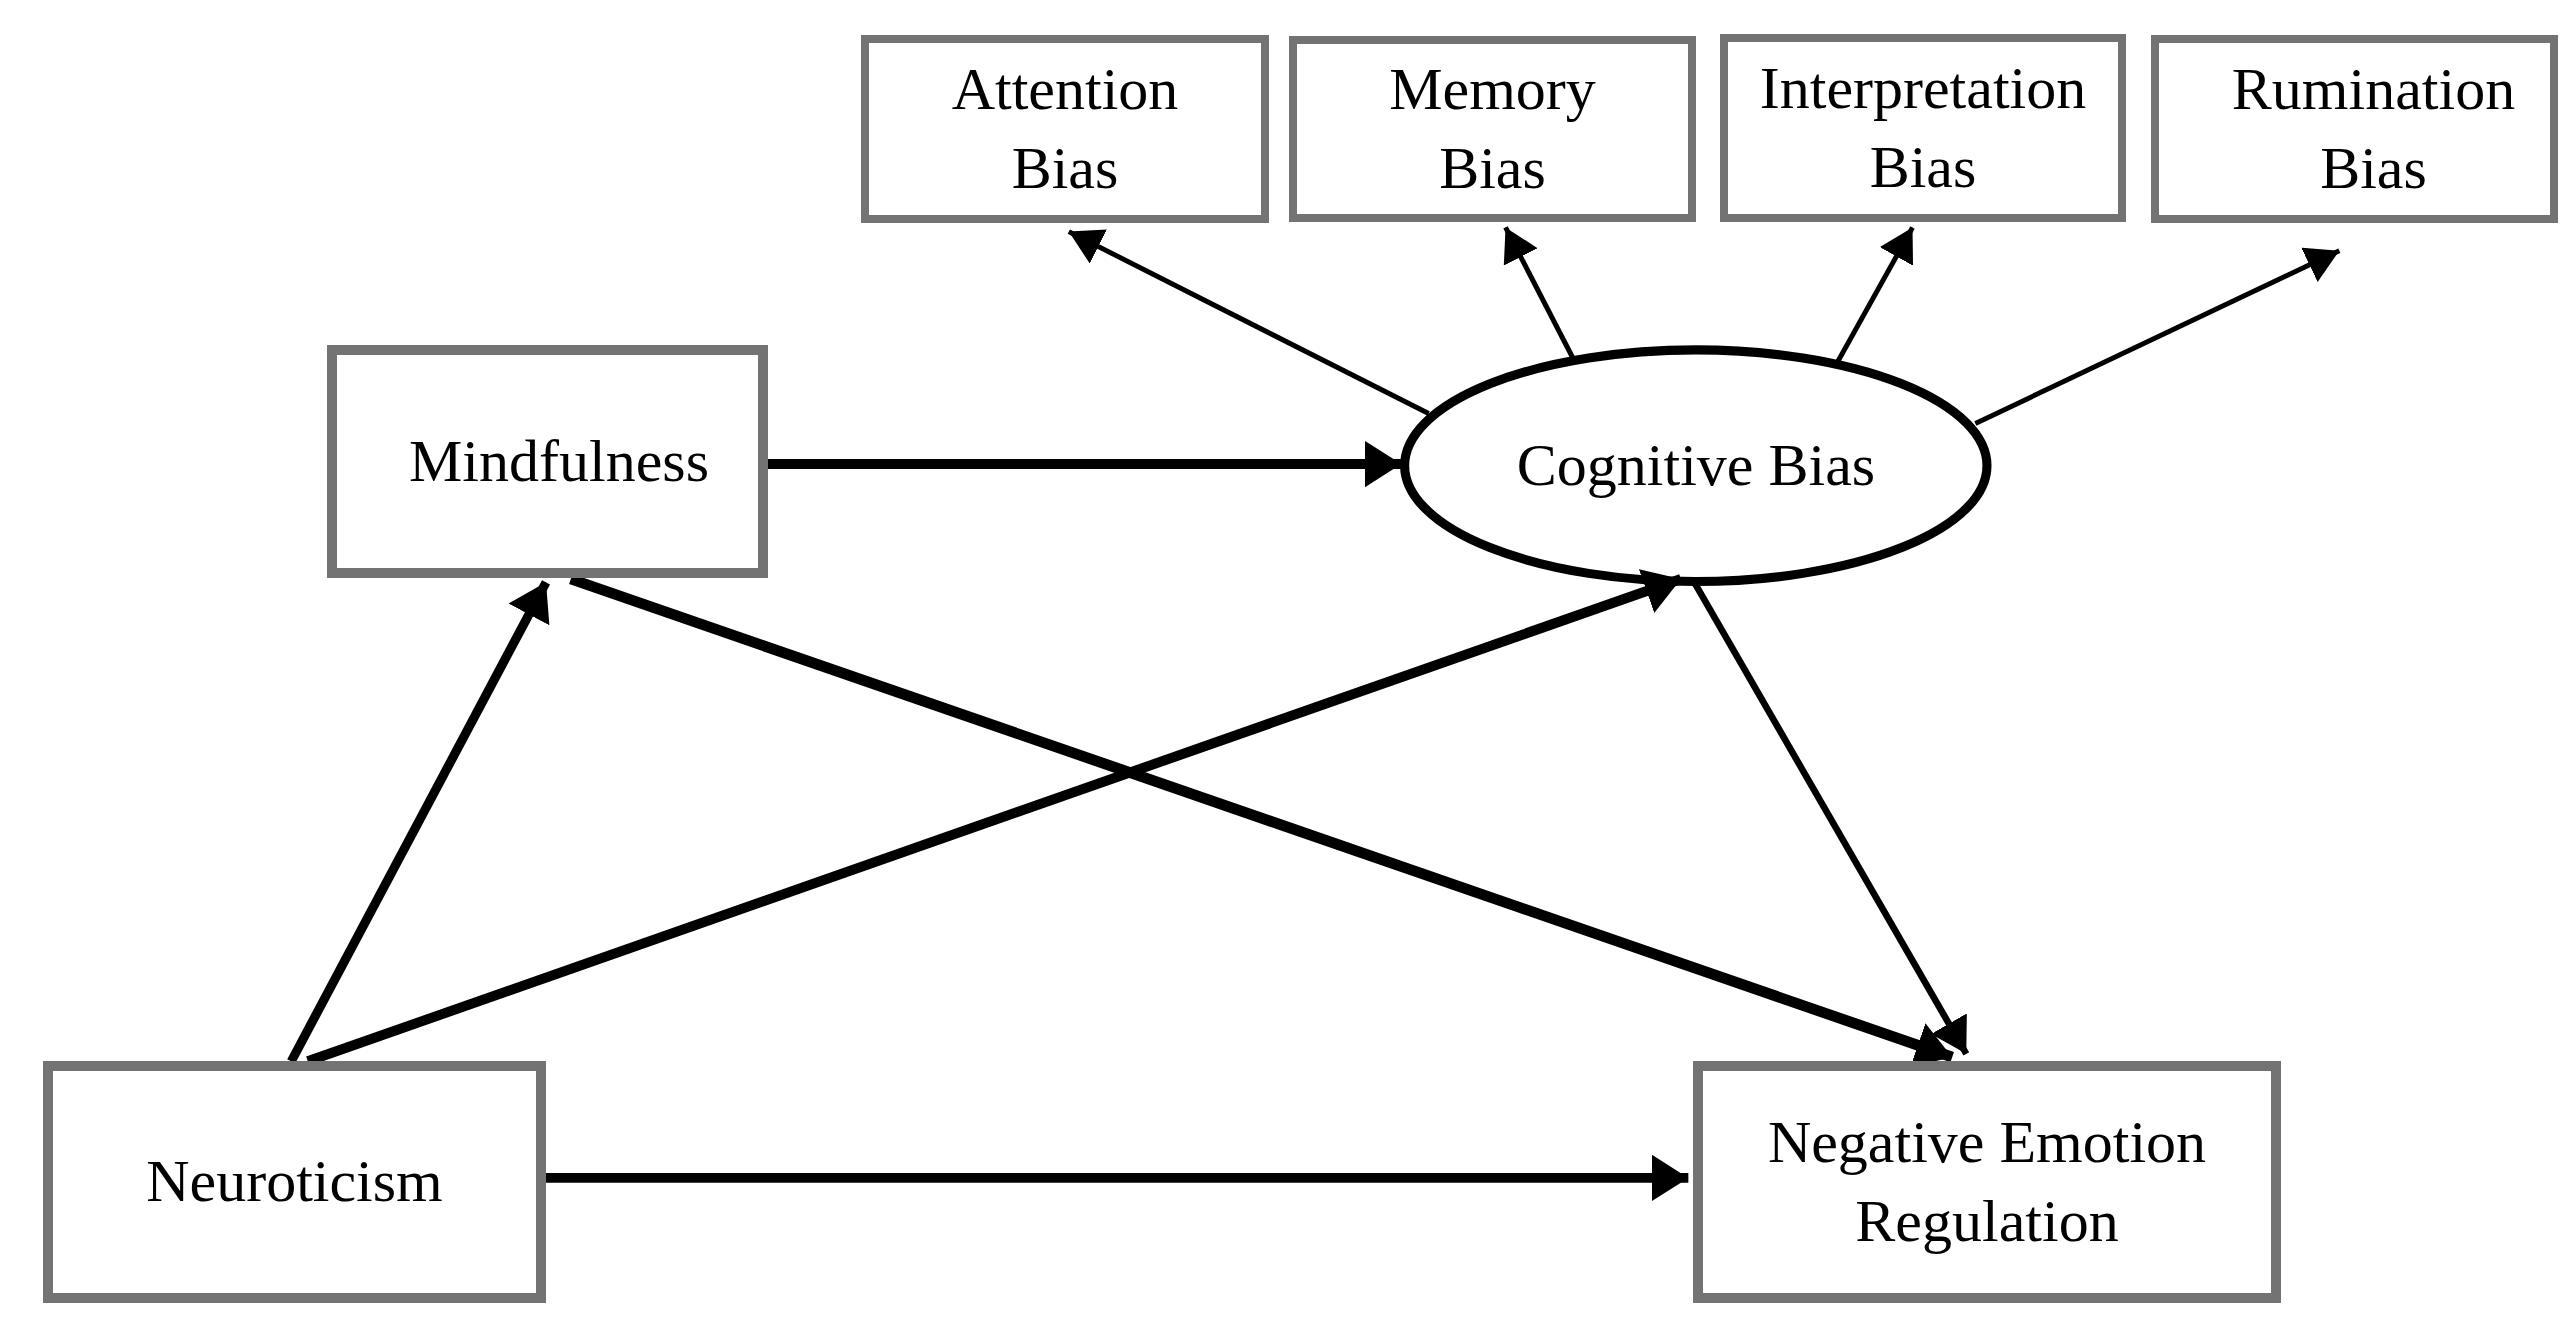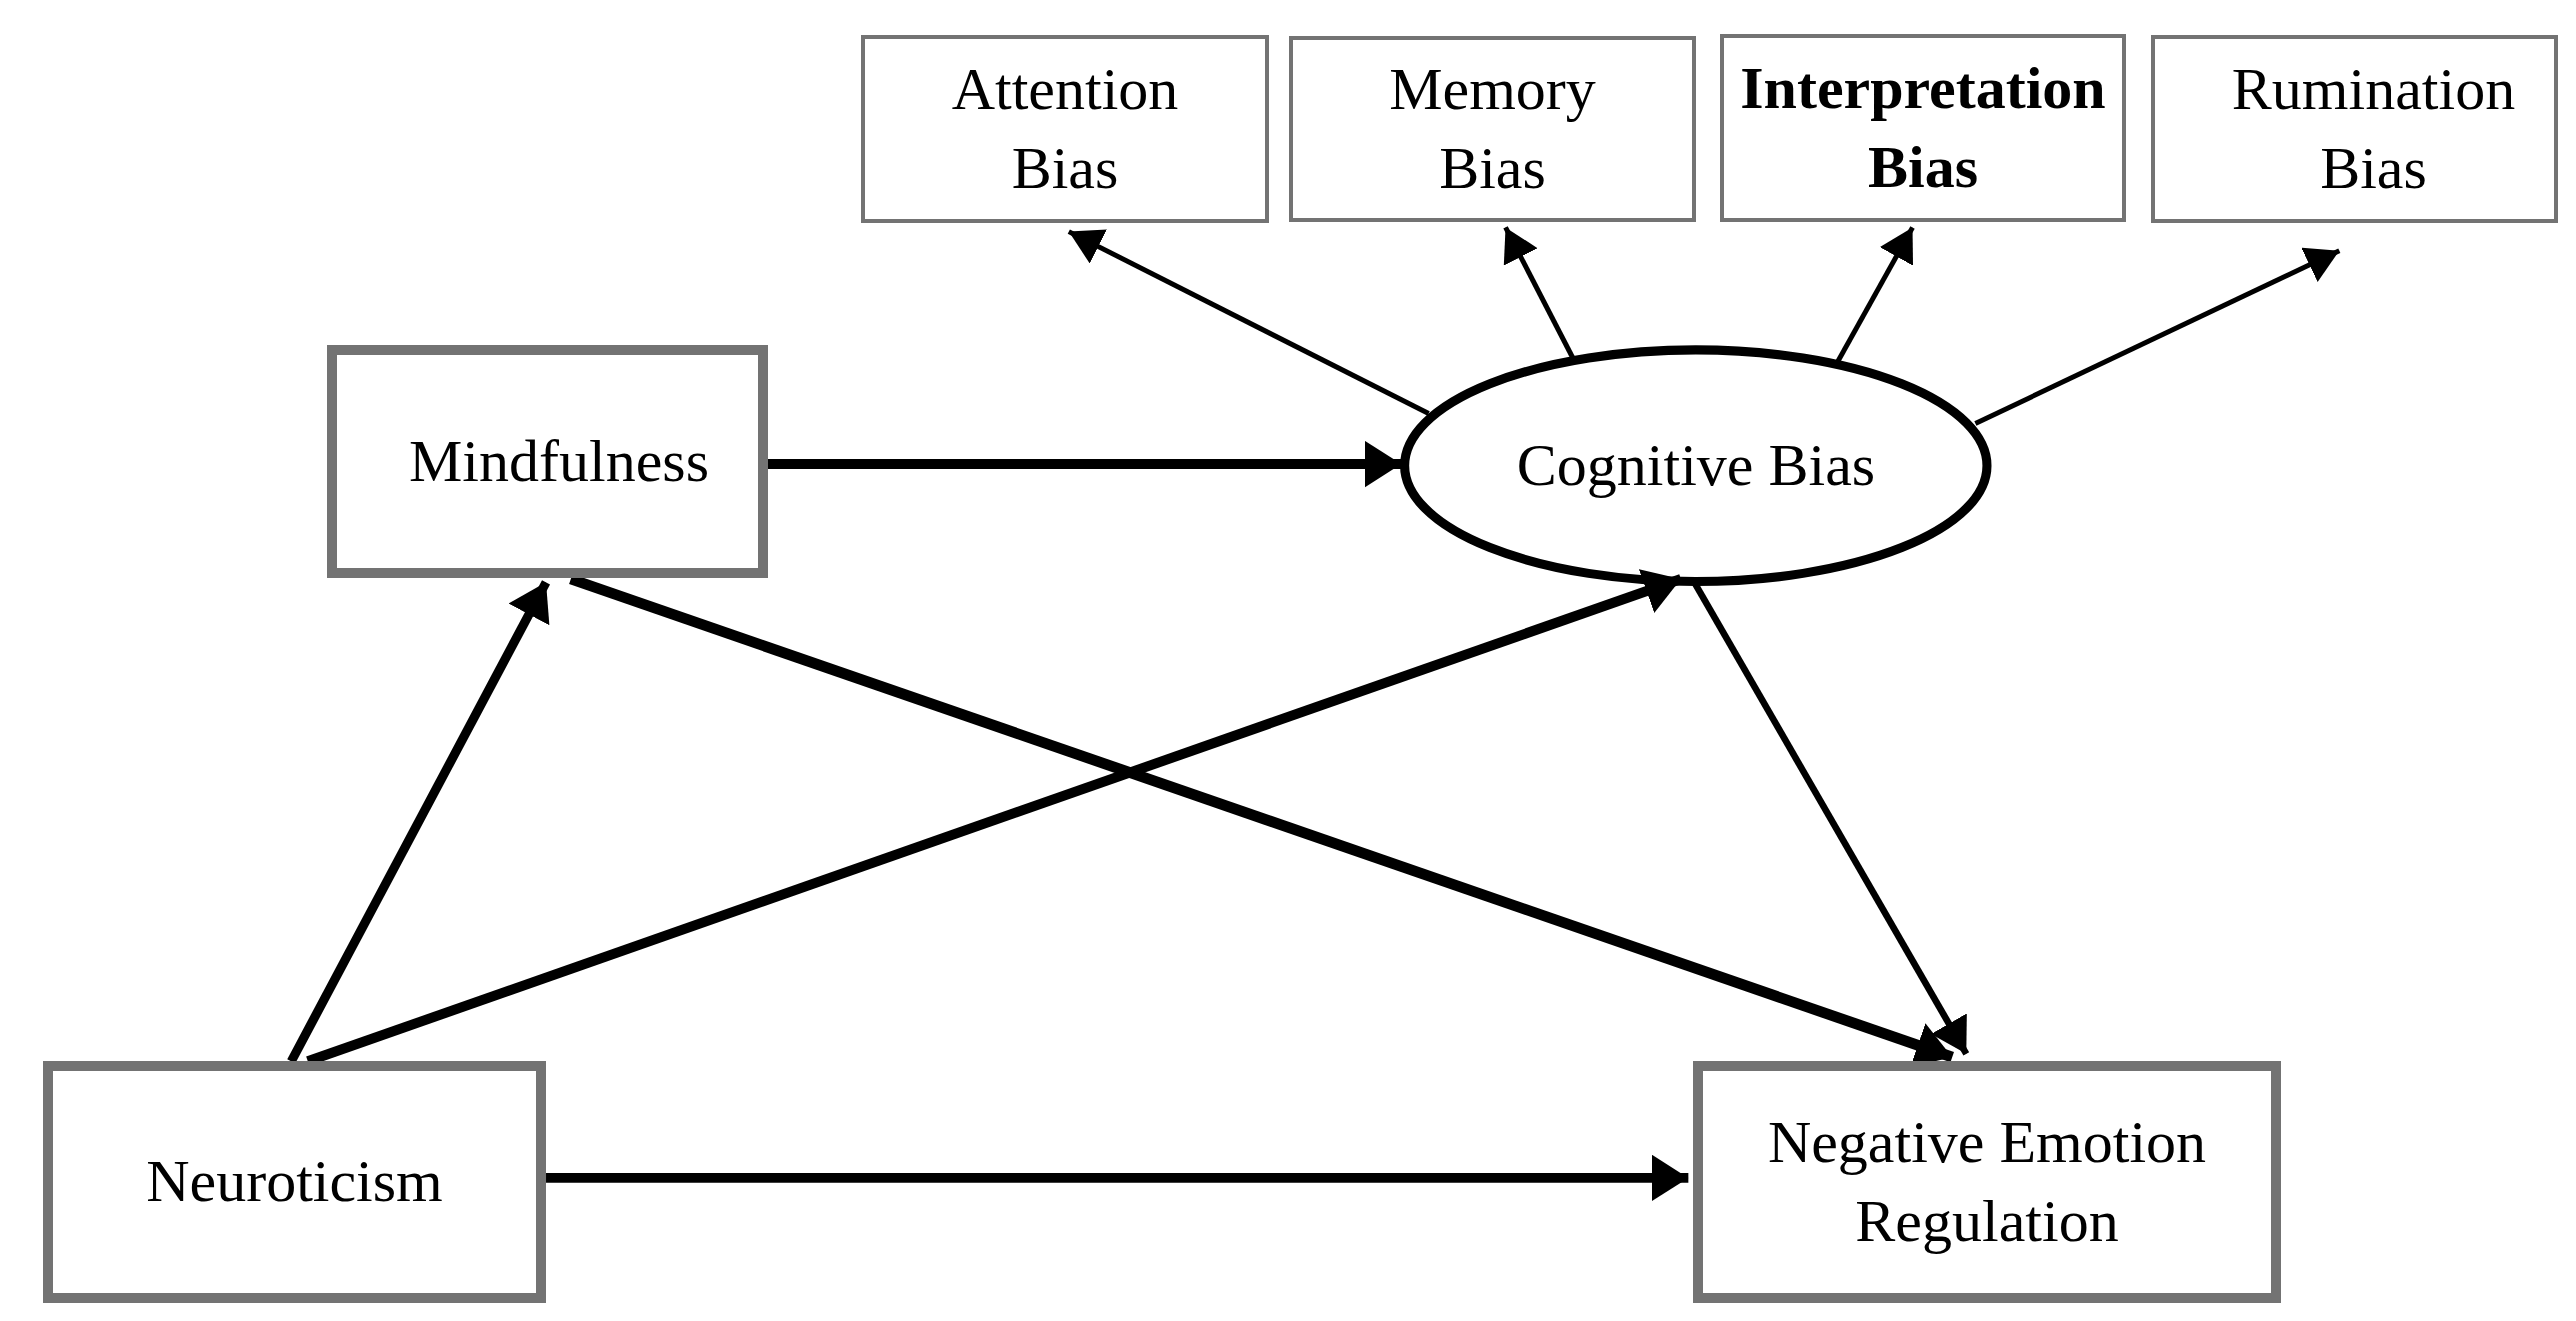--- a/index.html
+++ b/index.html
@@ -9,41 +9,41 @@
     background:#ffffff;
     font-family:"Liberation Serif","DejaVu Serif",serif;
     color:#000000;
     overflow:hidden;
   }
   .arrows{position:absolute;left:0;top:0;width:2576px;height:1321px;}
   .node{
     position:absolute;
     box-sizing:border-box;
     background:#ffffff;
-    border:4px solid #737373;
+    border:8px solid #737373;
     display:flex;align-items:center;justify-content:center;
     text-align:center;
   }
   .node.major{border-width:10px;}
   .node .lbl, .ellipse-label .lbl{
     white-space:pre-line;
     font-size:60px;
     line-height:1.32;
     color:#000000;
   }
   .ellipse-label{
     position:absolute;
     display:flex;align-items:center;justify-content:center;
     text-align:right;
     background:transparent;
   }
   
   #box-attention     {left:861px;top:35px;width:408px;height:188px;}
   #box-memory        {left:1289px;top:36px;width:407px;height:186px;}
-  #box-interpretation{left:1720px;top:34px;width:406px;height:188px;font-weight:bold;}
+  #box-interpretation{left:1720px;top:34px;width:406px;height:188px;}
   #box-rumination    {left:2151px;top:35px;width:407px;height:188px;padding-left:38px;}
   #box-mindfulness   {left:327px;top:345px;width:441px;height:233px;padding-left:23px;}
   #box-neuroticism   {left:43px;top:1061px;width:503px;height:242px;}
   #box-ner           {left:1693px;top:1061px;width:588px;height:242px;}
   #lbl-cognitive-bias{left:1405px;top:350px;width:582px;height:232px;}
 </style>
 </head>
 <body>
 
 <div class="diagram">

